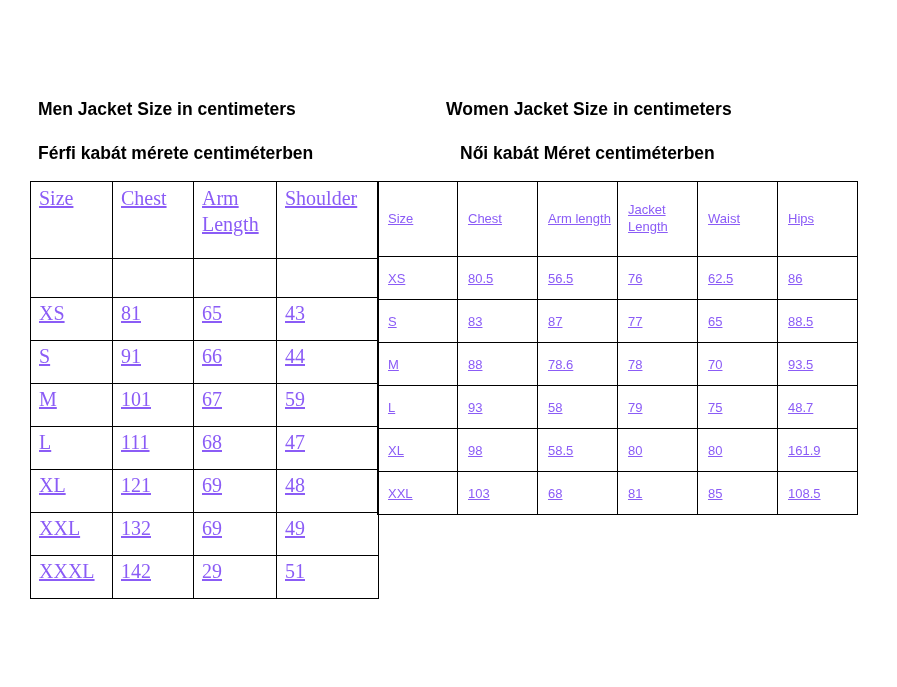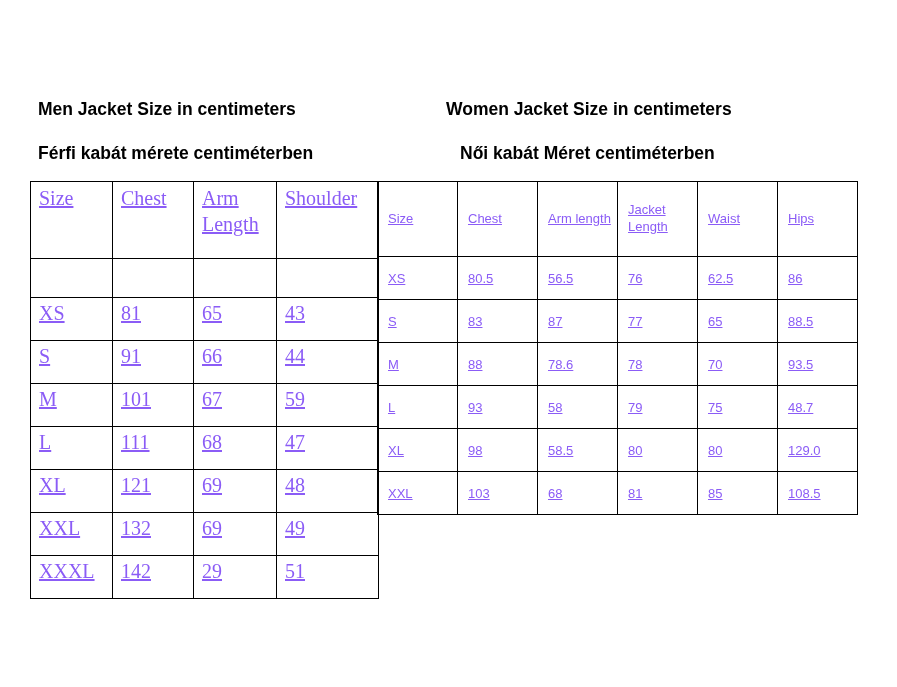--- a/index.html
+++ b/index.html
@@ -213,21 +213,21 @@
           <td>79</td>
           <td>75</td>
           <td>48.7</td>
         </tr>
         <tr>
           <td>XL</td>
           <td>98</td>
           <td>58.5</td>
           <td>80</td>
           <td>80</td>
-          <td>129.0</td>
+          <td>161.9</td>
         </tr>
         <tr>
           <td>XXL</td>
           <td>103</td>
           <td>68</td>
           <td>81</td>
           <td>85</td>
           <td>108.5</td>
         </tr>
       </tbody>

